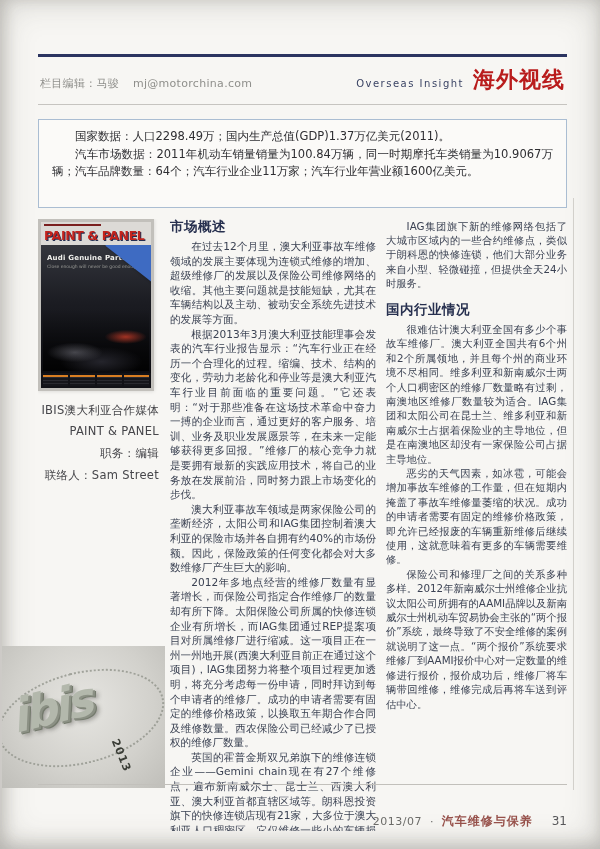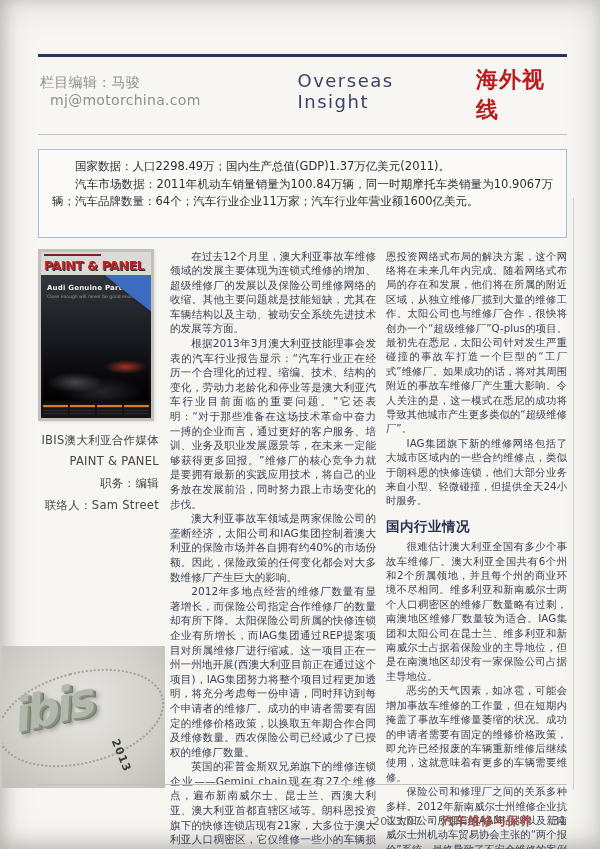--- a/index.html
+++ b/index.html
@@ -7,24 +7,24 @@
   .page {
     position:relative; width:600px; height:849px; margin:0 auto;
     background:#f7f6f3; overflow:hidden;
     box-shadow: inset 0 0 35px rgba(70,68,60,.22), inset 6px 0 14px rgba(70,68,60,.12), inset 0 -8px 16px rgba(70,68,60,.12);
   }
   .content { position:absolute; left:38px; right:33px; top:54px; }
 
   
   .top-rule { height:3px; background:#2b3460; }
   .header-row { display:flex; justify-content:space-between; align-items:baseline; padding:8px 2px 9px; border-bottom:1px solid #c6c4c0; }
-  .editor { font-size:14px; color:#8f8f8b; letter-spacing:.3px; }
+  .editor { font-size:11px; color:#8f8f8b; letter-spacing:.3px; }
   .editor .email { margin-left:10px; }
   .section { display:flex; align-items:baseline; }
-  .sec-en { font-size:18px; color:#3a4364; letter-spacing:1.5px; }
+  .sec-en { font-size:10px; color:#3a4364; letter-spacing:1.5px; }
   .sec-cn { font-size:22px; font-weight:bold; color:#b91c1c; margin-left:9px; letter-spacing:1px; }
 
   
   .country-box { margin-top:14px; border:1px solid #aabdd2; background:#fbfaf8; }
   .country-title { background:#232e52; color:#b5c94b; text-align:center; font-size:17px; font-weight:bold; letter-spacing:3px; padding:5px 0 6px; }
   .country-stats { padding:8px 13px 26px; }
   .country-stats p { font-size:11.5px; line-height:17.5px; color:#2e2e32; text-indent:2em; text-align:justify; }
 
   
   .main { display:flex; gap:10px; margin-top:11px; height:612px; overflow:hidden; }
@@ -128,29 +128,29 @@
         </div>
         <div class="caption">
           <div>IBIS澳大利亚合作媒体</div>
           <div>PAINT &amp; PANEL</div>
           <div>职务：编辑</div>
           <div>联络人：Sam Street</div>
         </div>
       </div>
 
       <div class="col col-mid">
+        <h3>市场概述</h3>
         <p>在过去12个月里，澳大利亚事故车维修领域的发展主要体现为连锁式维修的增加、超级维修厂的发展以及保险公司维修网络的收缩。其他主要问题就是技能短缺，尤其在车辆结构以及主动、被动安全系统先进技术的发展等方面。</p>
         <p>根据2013年3月澳大利亚技能理事会发表的汽车行业报告显示：“汽车行业正在经历一个合理化的过程。缩编、技术、结构的变化，劳动力老龄化和停业等是澳大利亚汽车行业目前面临的重要问题。”它还表明：“对于那些准备在这场技术革命中奋力一搏的企业而言，通过更好的客户服务、培训、业务及职业发展愿景等，在未来一定能够获得更多回报。”维修厂的核心竞争力就是要拥有最新的实践应用技术，将自己的业务放在发展前沿，同时努力跟上市场变化的步伐。</p>
         <p>澳大利亚事故车领域是两家保险公司的垄断经济，太阳公司和IAG集团控制着澳大利亚的保险市场并各自拥有约40%的市场份额。因此，保险政策的任何变化都会对大多数维修厂产生巨大的影响。</p>
         <p>2012年多地点经营的维修厂数量有显著增长，而保险公司指定合作维修厂的数量却有所下降。太阳保险公司所属的快修连锁企业有所增长，而IAG集团通过REP提案项目对所属维修厂进行缩减。这一项目正在一州一州地开展(西澳大利亚目前正在通过这个项目)，IAG集团努力将整个项目过程更加透明，将充分考虑每一份申请，同时拜访到每个申请者的维修厂。成功的申请者需要有固定的维修价格政策，以换取五年期合作合同及维修数量。西农保险公司已经减少了已授权的维修厂数量。</p>
         <p>英国的霍普金斯双兄弟旗下的维修连锁企业——Gemini chain现在有27个维修点，遍布新南威尔士、昆士兰、西澳大利亚、澳大利亚首都直辖区域等。朗科恩投资旗下的快修连锁店现有21家，大多位于澳大利亚人口稠密区，它仅维修一些小的车辆损伤，维修厂运转效率极高，一个星期的维修量是其他维修厂平均维修量的四倍。快修服务是朗科</p>
       </div>
 
       <div class="col col-right">
-        <p class="p-cont">恩投资网络式布局的解决方案，这个网络将在未来几年内完成。随着网络式布局的存在和发展，他们将在所属的附近区域，从独立维修厂揽到大量的维修工作。太阳公司也与维修厂合作，很快将创办一个“超级维修厂”Q-plus的项目。最初先在悉尼，太阳公司针对发生严重碰撞的事故车打造一个巨型的“工厂式”维修厂。如果成功的话，将对其周围附近的事故车维修厂产生重大影响。令人关注的是，这一模式在悉尼的成功将导致其他城市产生更多类似的“超级维修厂”。</p>
         <p>IAG集团旗下新的维修网络包括了大城市区域内的一些合约维修点，类似于朗科恩的快修连锁，他们大部分业务来自小型、轻微碰撞，但提供全天24小时服务。</p>
         <h3 class="h-later">国内行业情况</h3>
         <p>很难估计澳大利亚全国有多少个事故车维修厂。澳大利亚全国共有6个州和2个所属领地，并且每个州的商业环境不尽相同。维多利亚和新南威尔士两个人口稠密区的维修厂数量略有过剩，南澳地区维修厂数量较为适合。IAG集团和太阳公司在昆士兰、维多利亚和新南威尔士占据着保险业的主导地位，但是在南澳地区却没有一家保险公司占据主导地位。</p>
         <p>恶劣的天气因素，如冰雹，可能会增加事故车维修的工作量，但在短期内掩盖了事故车维修量萎缩的状况。成功的申请者需要有固定的维修价格政策，即允许已经报废的车辆重新维修后继续使用，这就意味着有更多的车辆需要维修。</p>
         <p>保险公司和修理厂之间的关系多种多样。2012年新南威尔士州维修企业抗议太阳公司所拥有的AAMI品牌以及新南威尔士州机动车贸易协会主张的“两个报价”系统，最终导致了不安全维修的案例就说明了这一点。“两个报价”系统要求维修厂到AAMI报价中心对一定数量的维修进行报价，报价成功后，维修厂将车辆带回维修，维修完成后再将车送到评估中心。</p>
       </div>
 
     </div>
   </div>
 

